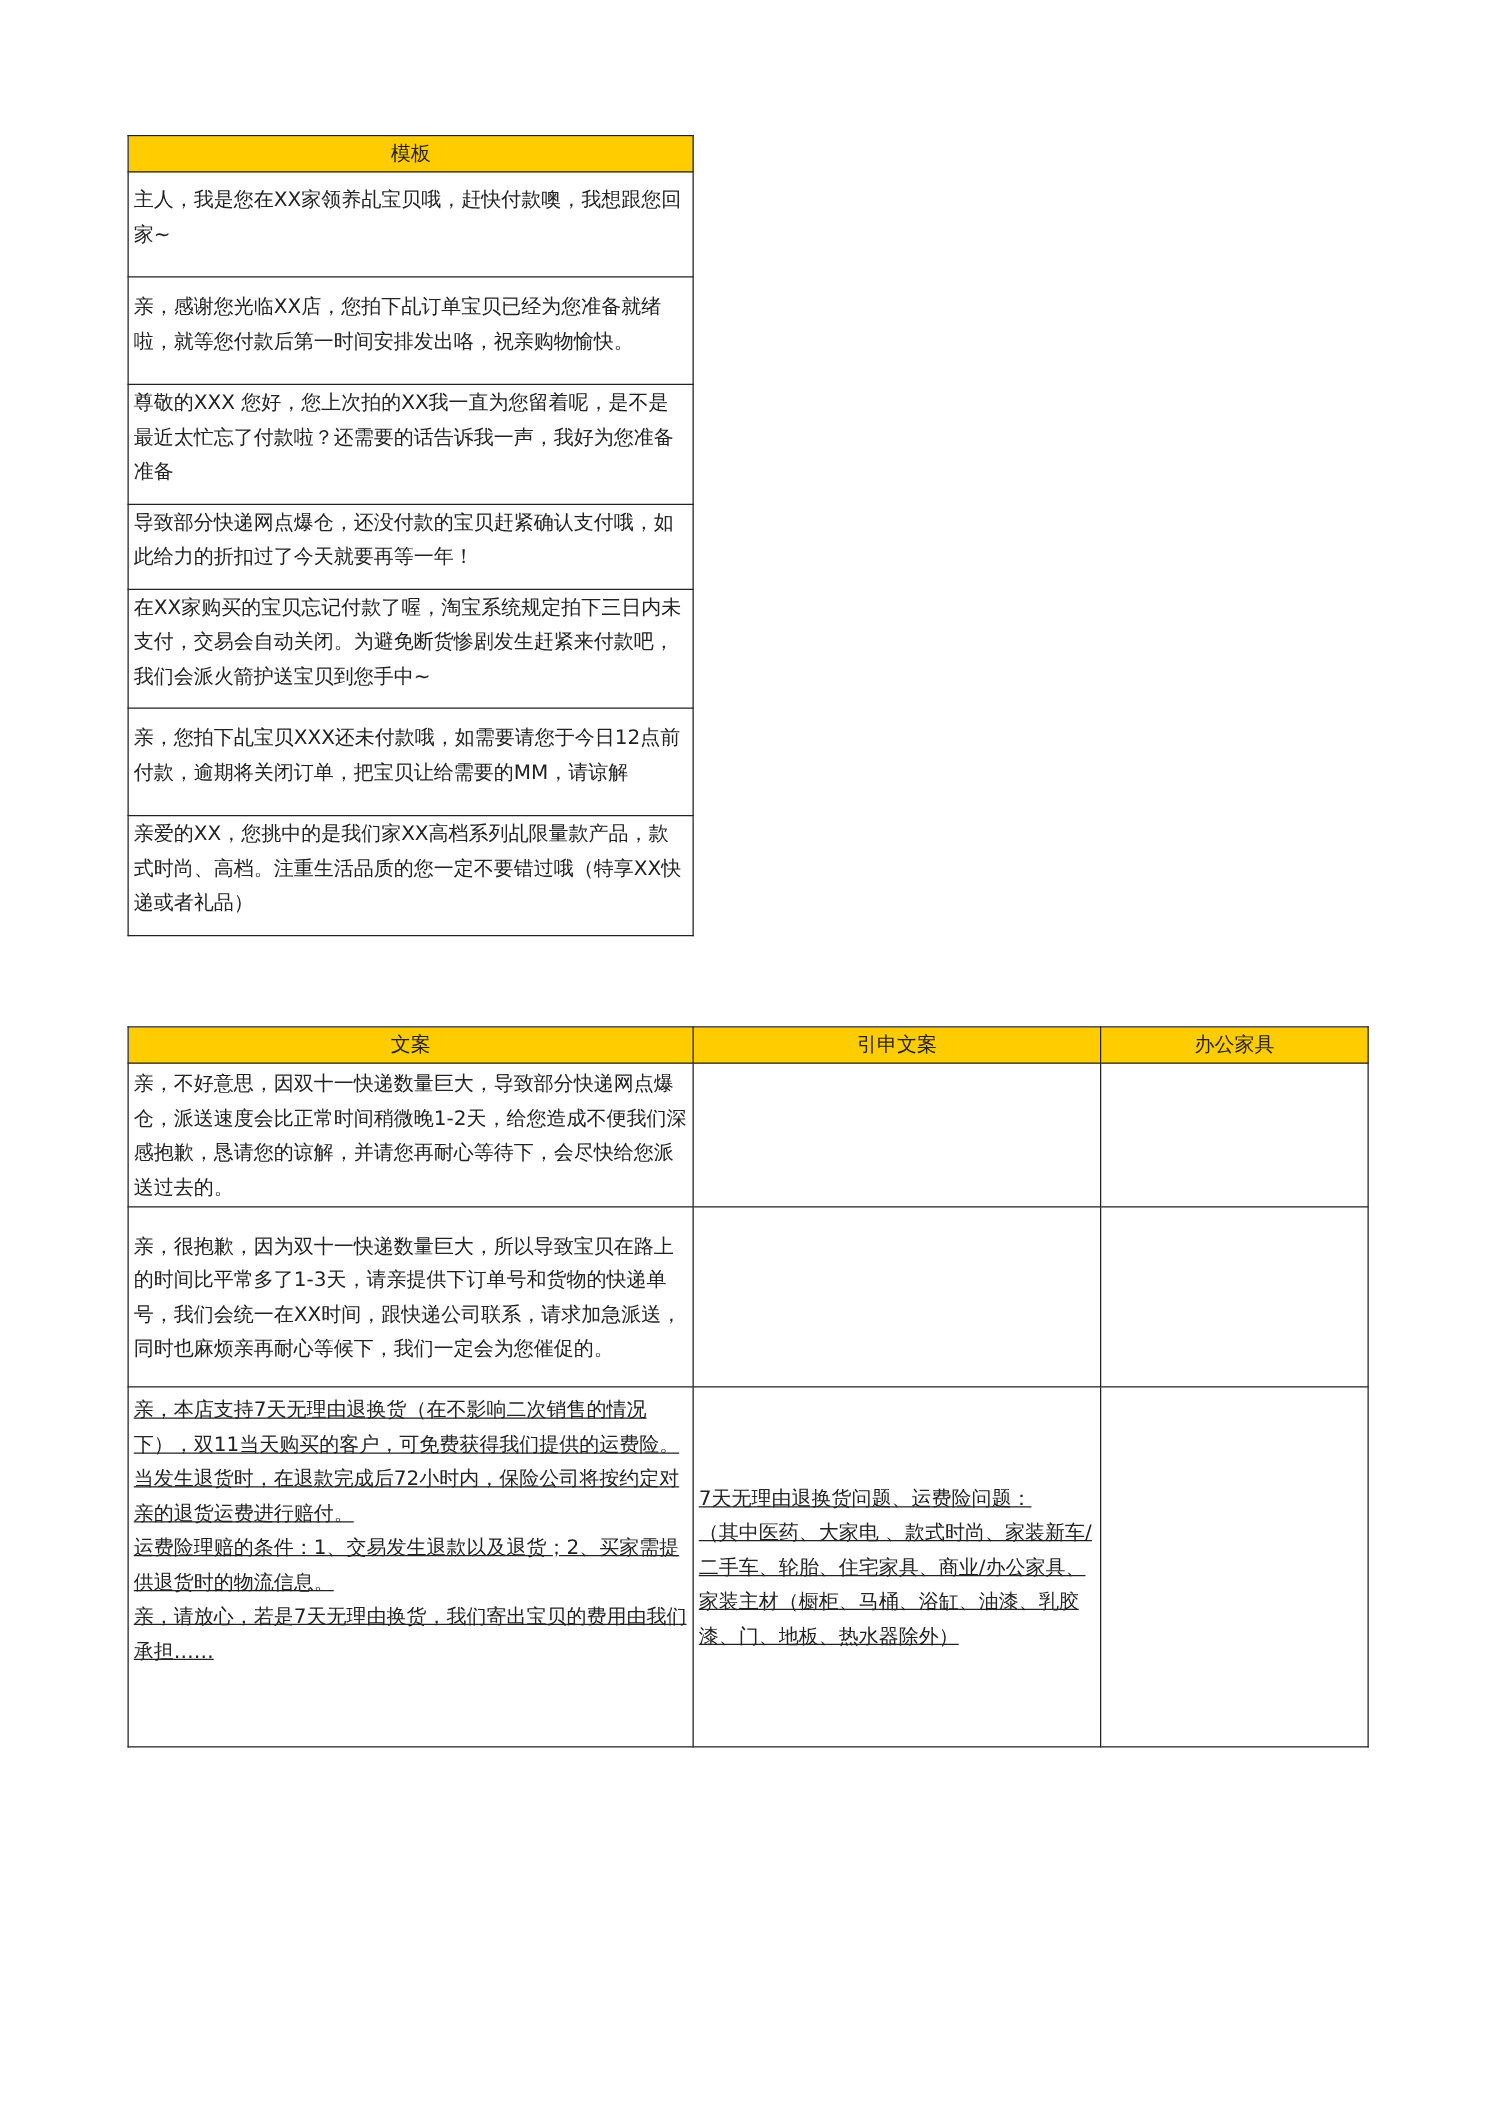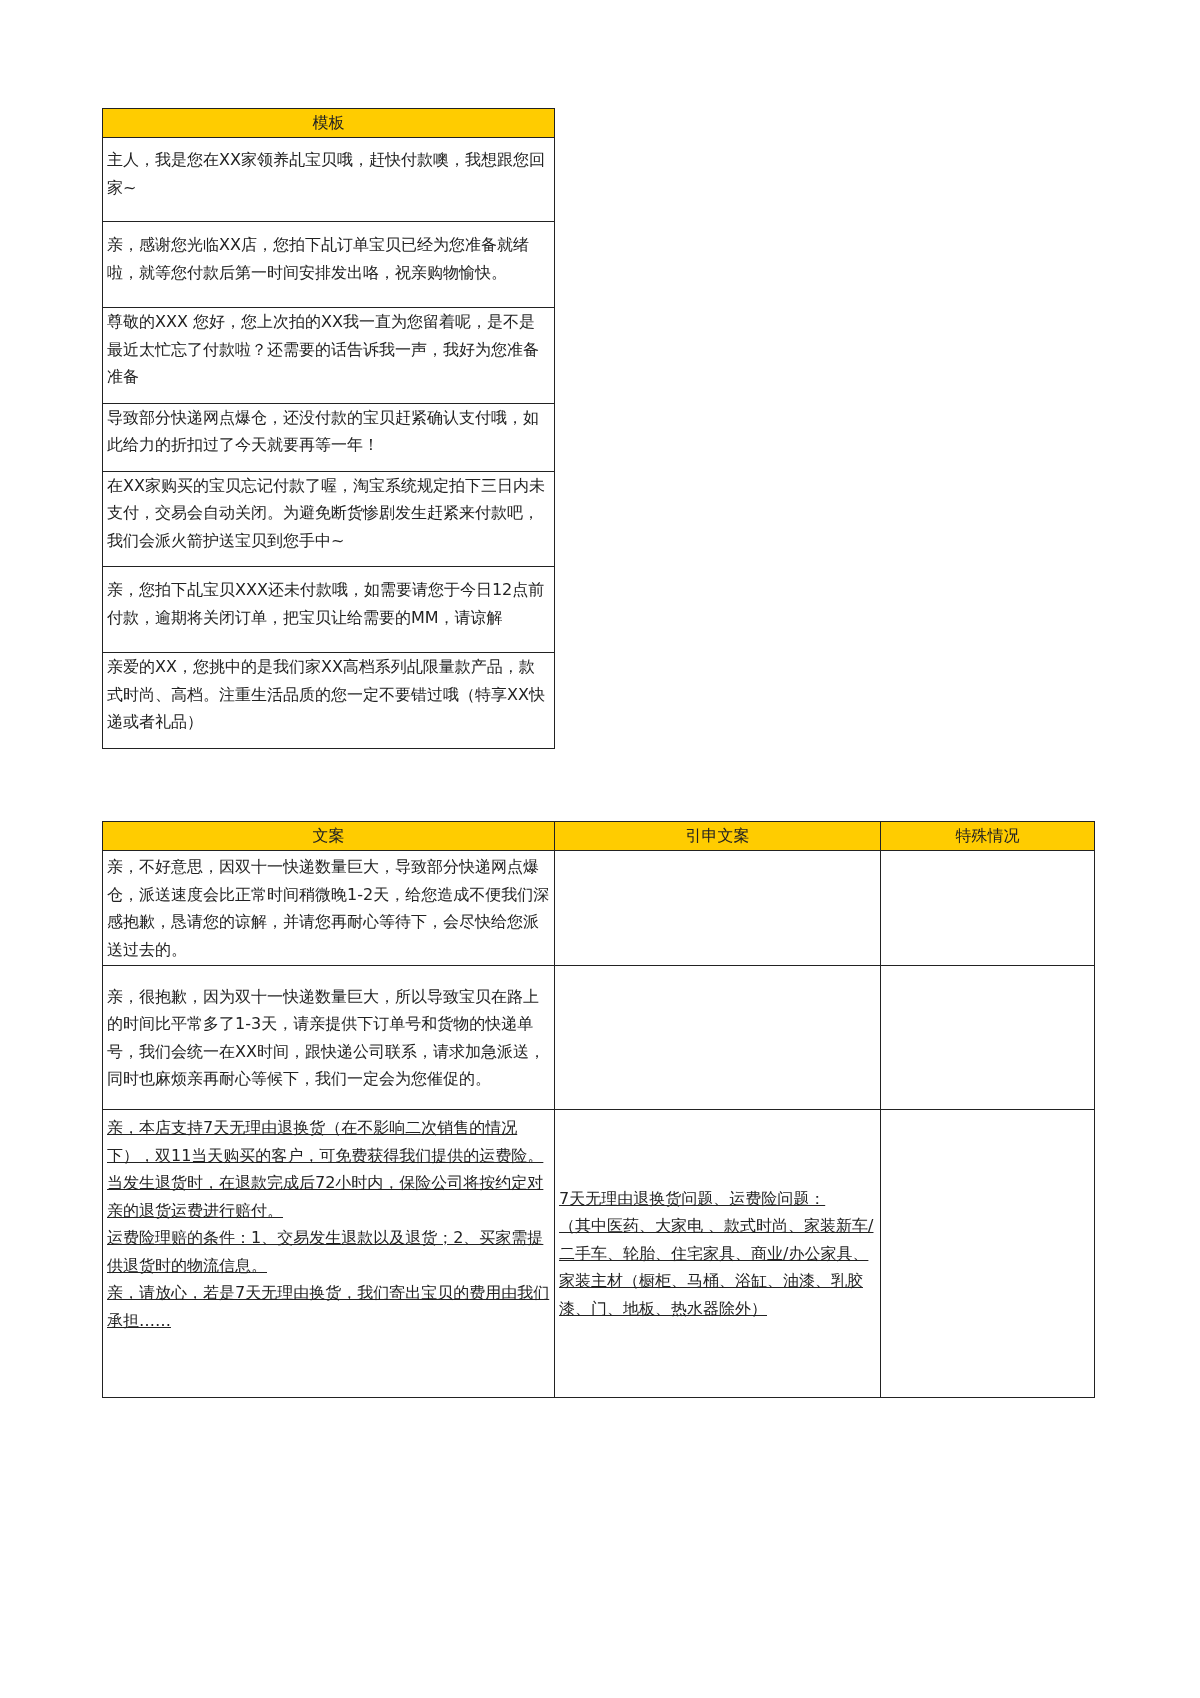--- a/index.html
+++ b/index.html
@@ -53,21 +53,21 @@
 <table id="tbl-copy">
   <colgroup>
     <col style="width:452px">
     <col style="width:326px">
     <col style="width:214px">
   </colgroup>
   <tbody>
       <tr>
     <th>文案</th>
     <th>引申文案</th>
-    <th>特殊情况</th>
+    <th>办公家具</th>
   </tr>
   <tr style="height:115px">
     <td>亲，不好意思，因双十一快递数量巨大，导致部分快递网点爆仓，派送速度会比正常时间稍微晚1-2天，给您造成不便我们深感抱歉，恳请您的谅解，并请您再耐心等待下，会尽快给您派送过去的。</td>
     <td></td>
     <td></td>
   </tr>
   <tr style="height:144px">
     <td>亲，很抱歉，因为双十一快递数量巨大，所以导致宝贝在路上的时间比平常多了1-3天，请亲提供下订单号和货物的快递单号，我们会统一在XX时间，跟快递公司联系，请求加急派送，同时也麻烦亲再耐心等候下，我们一定会为您催促的。</td>
     <td></td>
     <td></td>

